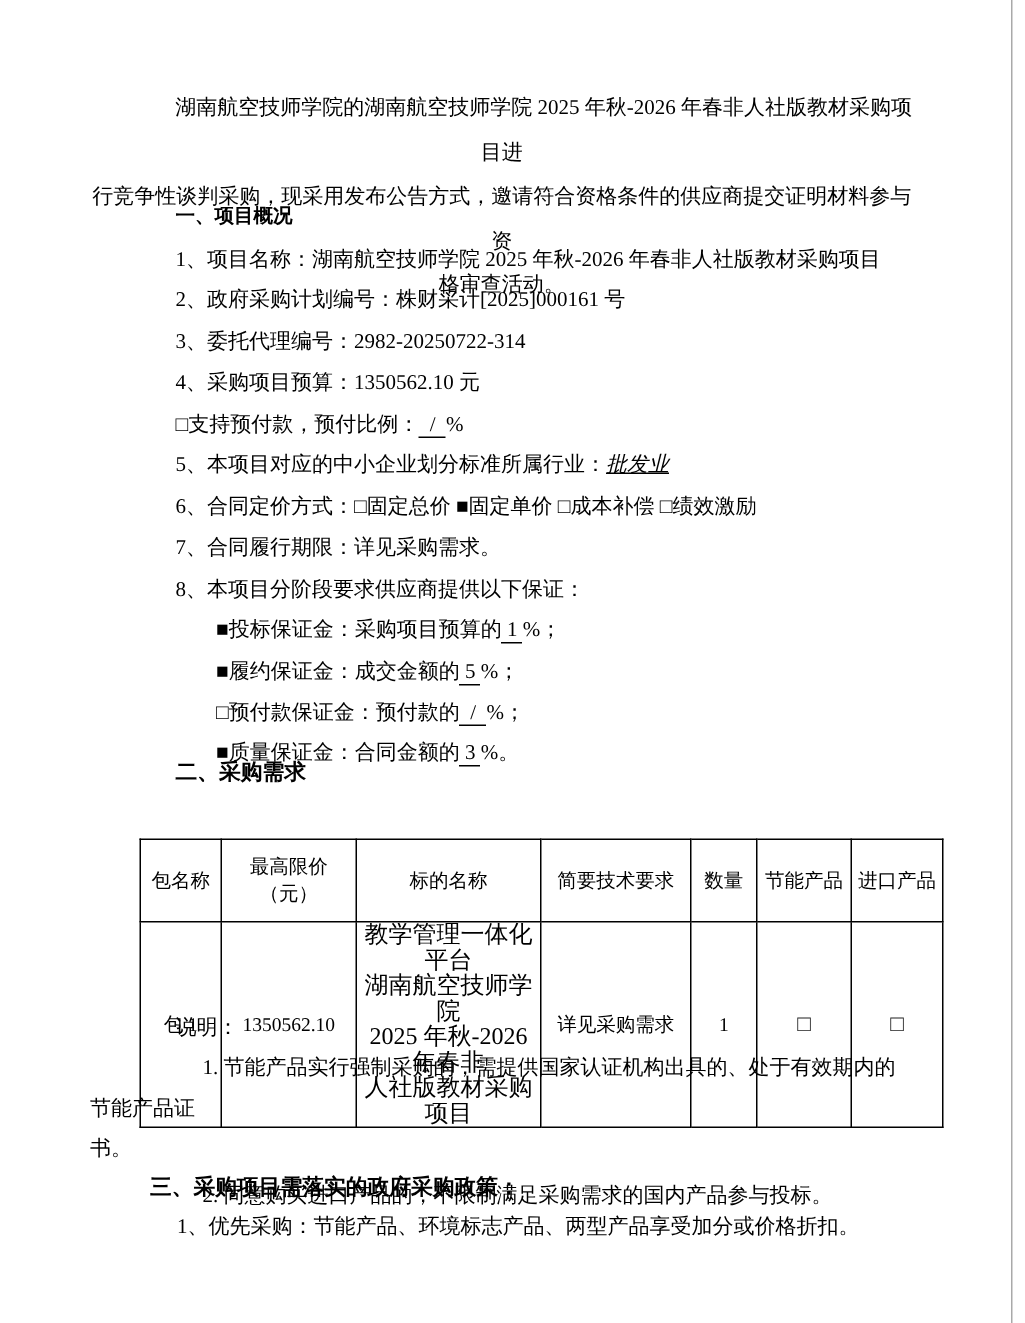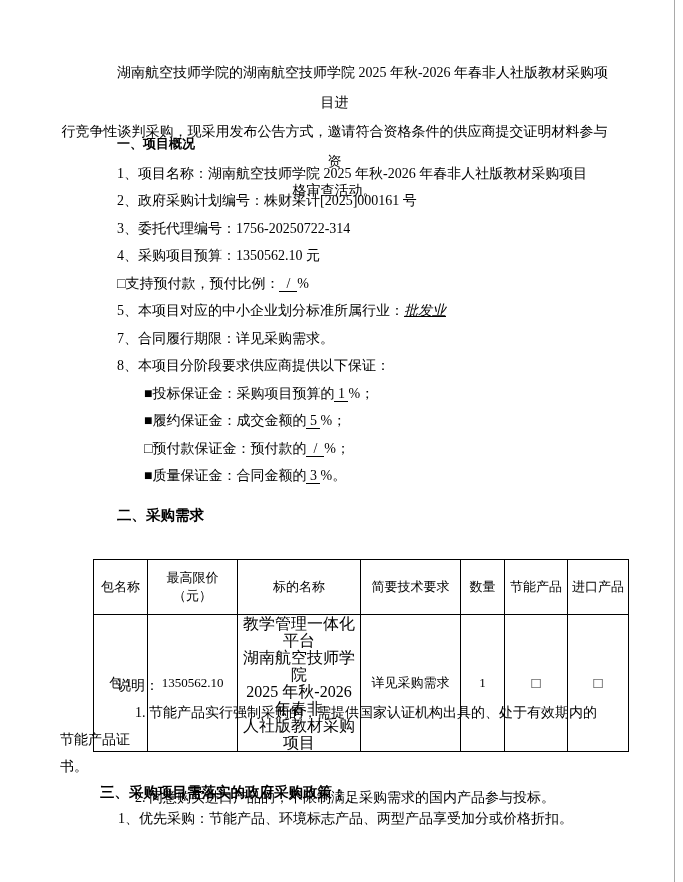--- a/index.html
+++ b/index.html
@@ -47,28 +47,29 @@
 
   <p id="intro" class="abs">湖南航空技师学院的湖南航空技师学院 2025 年秋-2026 年春非人社版教材采购项目进
 行竞争性谈判采购，现采用发布公告方式，邀请符合资格条件的供应商提交证明材料参与资
 格审查活动。</p>
 
   <div id="h1" class="abs">一、项目概况</div>
 
   <div id="items" class="abs">
     <div class="li">1、项目名称：湖南航空技师学院 2025 年秋-2026 年春非人社版教材采购项目</div>
     <div class="li">2、政府采购计划编号：株财采计[2025]000161 号</div>
-    <div class="li">3、委托代理编号：1756-20250722-314</div>
+    <div class="li">3、委托代理编号：2982-20250722-314</div>
     <div class="li">4、采购项目预算：1350562.10 元</div>
     <div class="li">
       <span>□支持预付款，预付比例：</span><span class="blank">  /  </span><span>%</span>
     </div>
     <div class="li">
       <span>5、本项目对应的中小企业划分标准所属行业：</span><span class="u">批发业</span>
     </div>
+    <div class="li">6、合同定价方式：□固定总价 ■固定单价 □成本补偿 □绩效激励</div>
     <div class="li">7、合同履行期限：详见采购需求。</div>
     <div class="li">8、本项目分阶段要求供应商提供以下保证：</div>
     <div class="lib">
       <span>■投标保证金：采购项目预算的</span><span class="blank"> 1 </span><span>%；</span>
     </div>
     <div class="lib">
       <span>■履约保证金：成交金额的</span><span class="blank"> 5 </span><span>%；</span>
     </div>
     <div class="lib">
       <span>□预付款保证金：预付款的</span><span class="blank">  /  </span><span>%；</span>

